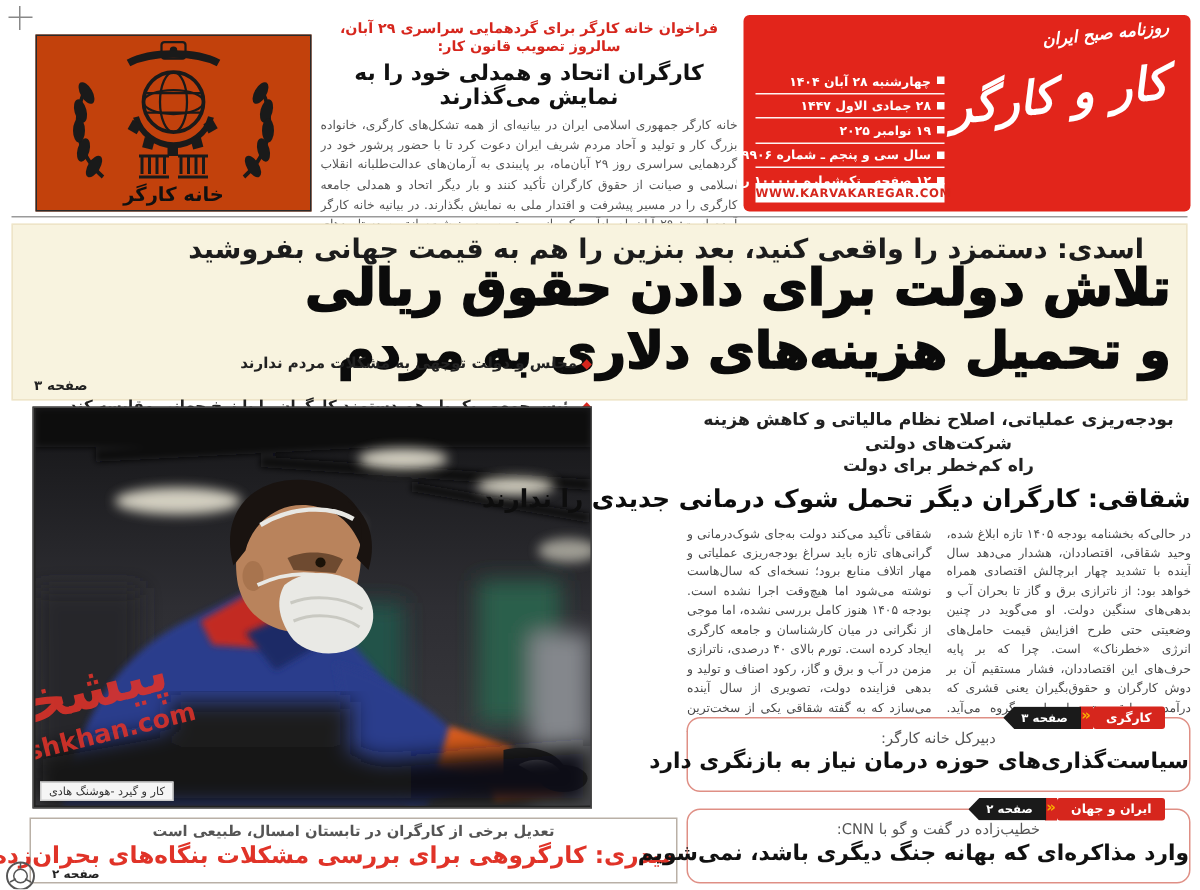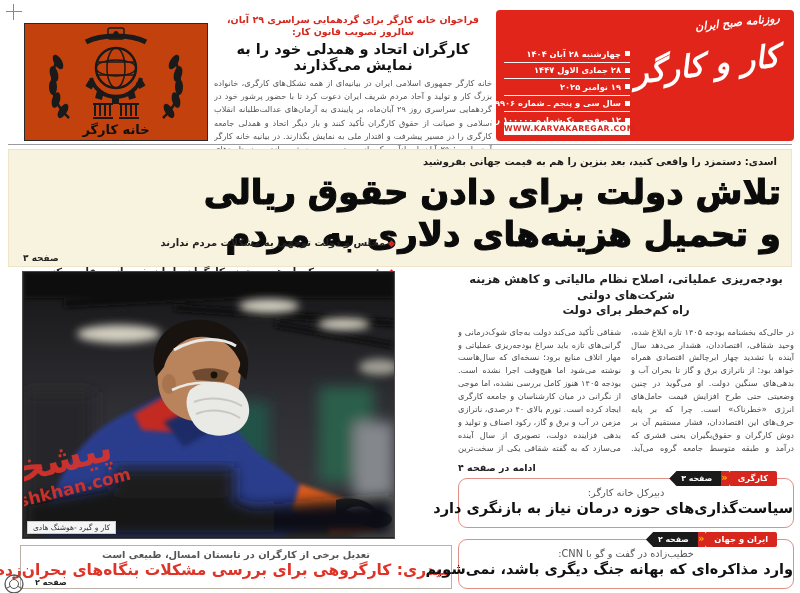--- a/index.html
+++ b/index.html
@@ -27,21 +27,21 @@
   .dates { position:absolute; left:8px; top:36px; width:126px; }
   .date-row { display:flex; align-items:center; height:16.5px; border-bottom:1px solid rgba(255,255,255,.95); font-size:8.3px; font-weight:bold; white-space:nowrap; }
   .date-row:last-of-type { border-bottom:none; }
   .sq { width:5px; height:5px; background:#fff; margin-left:4px; flex:0 0 auto; }
   .url-box { position:absolute; left:8px; bottom:6px; width:126px; height:13px; background:#fff; color:#d6261d; font-size:7.8px; font-weight:bold; text-align:center; line-height:13px; letter-spacing:.4px; direction:ltr; }
 
   .hdr-divider { position:absolute; left:8px; right:8px; top:144px; border-top:1px solid #9a9a9a; }
 
   
   .lead { position:absolute; left:8px; top:149px; width:784px; height:118px; background:#f8f3df; border:1px solid #eee4c8; }
-  .lead-kicker { position:absolute; top:6px; right:14px; font-size:10px; font-weight:bold; color:#1c1c1c; white-space:nowrap; }
+  .lead-kicker { position:absolute; top:6px; right:28px; font-size:18px; font-weight:bold; color:#1c1c1c; white-space:nowrap; }
   .lead-h { position:absolute; right:10px; font-size:34px; font-weight:bold; color:#0b0b0b; -webkit-text-stroke:1.1px #0b0b0b; white-space:nowrap; }
   .lead-h1 { top:22px; }
   .lead-h2 { top:64px; }
   .lead-bullets { position:absolute; left:14px; top:72px; width:372px; text-align:right; }
   .lead-bullet { font-size:10px; font-weight:bold; color:#222; line-height:1.55; white-space:nowrap;margin-top:13px; }
   .diamond { color:#d6261d; font-size:9px; margin-left:3px; }
   .lead-page { position:absolute; left:14px; bottom:3px; font-size:9px; font-weight:bold; color:#222; }
 
   
   .photo-frame { position:absolute; left:22px; top:271px; width:373px; height:268px; border:1.5px solid #4a4a4a; background:#222; }
@@ -276,20 +276,21 @@
 
   <svg class="mini-emblem" viewBox="0 0 24 24">
     <circle cx="12" cy="14" r="9" fill="none" stroke="#555" stroke-width="1.3"></circle>
     <circle cx="12" cy="14" r="4.5" fill="none" stroke="#555" stroke-width="1"></circle>
     <path d="M12 5 v4 M5 18 l4 -2 M19 18 l-4 -2" stroke="#555" stroke-width="1"></path>
   </svg>
 
   <div class="shg">
     <div class="shg-kicker">بودجه‌ریزی عملیاتی، اصلاح نظام مالیاتی و کاهش هزینه شرکت‌های دولتی</div>
     <div class="shg-kicker">راه کم‌خطر برای دولت</div>
+    <div class="shg-headline">شقاقی: کارگران دیگر تحمل شوک درمانی جدیدی را ندارند</div>
     <div class="shg-body">در حالی‌که بخشنامه بودجه ۱۴۰۵ تازه ابلاغ شده، وحید شقاقی، اقتصاددان، هشدار می‌دهد سال آینده با تشدید چهار ابرچالش اقتصادی همراه خواهد بود: از ناترازی برق و گاز تا بحران آب و بدهی‌های سنگین دولت. او می‌گوید در چنین وضعیتی حتی طرح افزایش قیمت حامل‌های انرژی «خطرناک» است. چرا که بر پایه حرف‌های این اقتصاددان، فشار مستقیم آن بر دوش کارگران و حقوق‌بگیران یعنی قشری که درآمد و طبقه متوسط جامعه گروه می‌آید. شقاقی تأکید می‌کند دولت به‌جای شوک‌درمانی و گرانی‌های تازه باید سراغ بودجه‌ریزی عملیاتی و مهار اتلاف منابع برود؛ نسخه‌ای که سال‌هاست نوشته می‌شود اما هیچ‌وقت اجرا نشده است. بودجه ۱۴۰۵ هنوز کامل بررسی نشده، اما موجی از نگرانی در میان کارشناسان و جامعه کارگری ایجاد کرده است. تورم بالای ۴۰ درصدی، ناترازی مزمن در آب و برق و گاز، رکود اصناف و تولید و بدهی فزاینده دولت، تصویری از سال آینده می‌سازد که به گفته شقاقی یکی از سخت‌ترین دوره‌های بودجه‌نویسی دو دهه اخیر خواهد بود. شقاقی می‌گوید دولت در نقطه‌ای ایستاده که هر تصمیمش هزینه دارد: افزایش حقوق یعنی کسری بودجه بیشتر؛ افزایش قیمت انرژی یعنی تشدید تورم و فشار اجتماعی؛ و ادامه وضع موجود نیز یعنی تداوم فرسایش منابع. به واقع هشدار شقاقی به عنوان یک کارشناس و صاحب‌نظر اقتصادی به دولت این است که هر تصمیمی از سوی قوه مجریه به طور مستقیم معیشت خانوارهای دهک‌های متوسط و کم درآمد - که اغلب قشر کارگری را شامل می‌شود - را نشانه می‌گیرد. بنابراین افزایش قیمت انرژی یعنی فشار مضاعف بر سفره مردم و ادامه وضع موجود، یعنی تداوم فرسایش مالی و اقتصادی. شقاقی تنها راه کم‌خطر را اصلاح نظام مالیاتی، مهار هزینه‌های شرکت‌های دولتی و اجرای واقعی بودجه‌ریزی عملیاتی می‌داند.</div>
     <div class="shg-more">ادامه در صفحه ۴</div>
   </div>
 
   <div class="teaser teaser1">
     <div class="tag">
       <span class="tag-section">کارگری</span>
         <span class="tag-chev">«</span>
         <span class="tag-page">صفحه ۳</span>
     </div>

